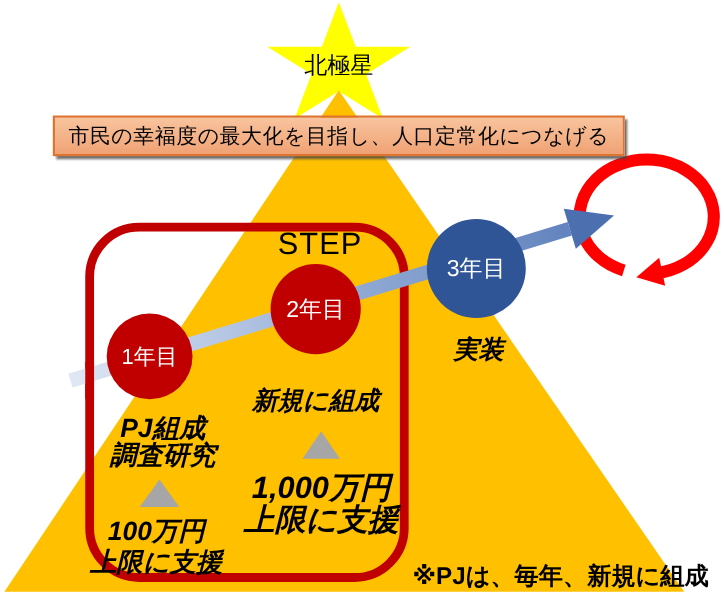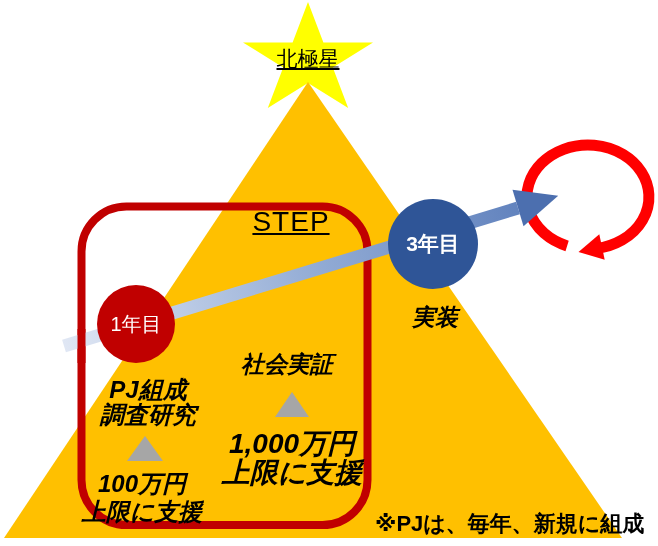--- a/index.html
+++ b/index.html
@@ -2,39 +2,39 @@
 <html><head>
 <meta charset="utf-8">
 <style>
   html,body{margin:0;padding:0;background:#fff;}
   .canvas{
     position:relative;width:658px;height:546px;background:#ffffff;
     font-family:"Liberation Sans","DejaVu Sans",sans-serif;color:#000;overflow:hidden;
   }
   .layer{position:absolute;left:0;top:0;}
   .abs{position:absolute;}
-  .center-xy{transform:translate(-50%,-50%);text-decoration:underline;}
+  .center-xy{transform:translate(-50%,-50%);}
   .center-x{transform:translateX(-50%);text-align:center;font-style:italic;}
   
   .banner{
     left:48px;top:105px;width:516px;height:33px;
     background:linear-gradient(#f8c49e,#f0a274);
     border:2px solid #dd7430;
     box-shadow:3px 3px 2px rgba(70,70,70,.75);
     display:flex;align-items:center;justify-content:center;
     font-size:19px;letter-spacing:.5px;white-space:nowrap;
   }
   
   .stage-circle{
     border-radius:50%;display:flex;align-items:center;justify-content:center;
     color:#fff;white-space:nowrap;
   }
   .c1{left:97px;top:285px;width:78px;height:78px;font-size:20px;}
   .c2{left:246px;top:240px;width:82px;height:82px;font-size:21px;}
-  .c3{left:388px;top:199px;width:90px;height:90px;font-size:21px;font-weight:bold;}
+  .c3{left:388px;top:199px;width:90px;height:90px;font-size:21px;}
   
   .north-star-label{left:308px;top:59px;font-size:21px;white-space:nowrap;}
   .step-label{left:291px;top:222px;font-size:28px;letter-spacing:1px;}
   .activity{font-weight:bold;white-space:nowrap;}
   .activity1{left:148px;top:377px;font-size:24px;line-height:25px;}
   .activity2{left:287px;top:349px;font-size:23px;}
   .activity3{left:435px;top:302px;font-size:23px;}
   .support{font-weight:bold;white-space:nowrap;}
   .support1{left:142px;top:470px;font-size:24px;line-height:28px;}
   .support2{left:292px;top:429px;font-size:28px;line-height:29px;}
@@ -65,37 +65,43 @@
 
     <polygon fill="url(#shaftGrad)" points="62.1,339.8 516.1,201.8 519.9,214.2 65.9,352.2"></polygon>
     <polygon points="512.5,189.8 558.2,195.8 523.5,226.2" fill="#4C6FAF"></polygon>
 
     <path d="M 81.5 329 L 81.5 363" fill="none" stroke-width="8" stroke="#C00000"></path>
 
     <polygon points="127,461 163,461 145,436" fill="#A6A6A6"></polygon>
     <polygon points="275,417 309,417 292,392" fill="#A6A6A6"></polygon>
   </svg>
 
+  <div class="abs banner">
+    <span>市民の幸福度の最大化を目指し、人口定常化につなげる</span>
+  </div>
 
   <div class="abs center-xy north-star-label">北極星</div>
 
   <div class="abs center-xy step-label">STEP</div>
 
   <div class="abs stage-circle c1" style="background: rgb(192, 0, 0); text-align: center;">
     <span>1年目</span>
+  </div>
+  <div class="abs stage-circle c2" style="background: rgb(192, 0, 0);">
+    <span>2年目</span>
   </div>
   <div class="abs stage-circle c3" style="background: rgb(47, 85, 151);">
     <span>3年目</span>
   </div>
 
   <div class="abs center-x activity activity1">
     <div>PJ組成</div>
     <div>調査研究</div>
   </div>
-  <div class="abs center-x activity activity2">社会実証</div>
+  <div class="abs center-x activity activity2">新規に組成</div>
   <div class="abs center-x activity activity3">実装</div>
 
   <div class="abs center-x support support1">
     <div>100万円</div>
     <div>上限に支援</div>
   </div>
   <div class="abs center-x support support2">
     <div>1,000万円</div>
     <div>上限に支援</div>
   </div>

